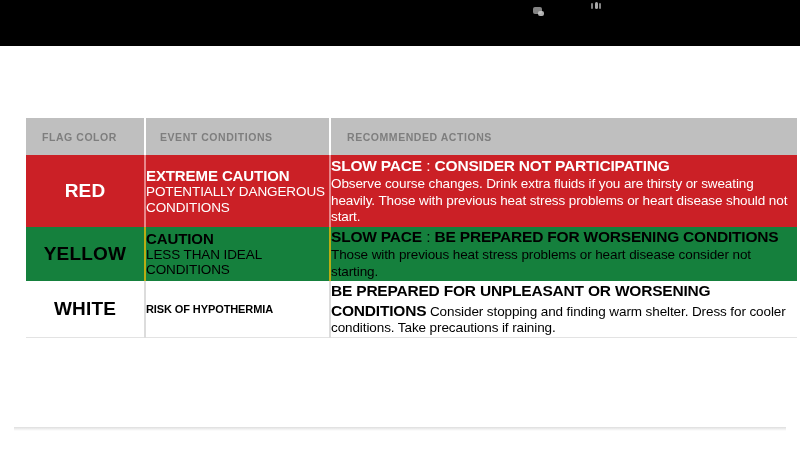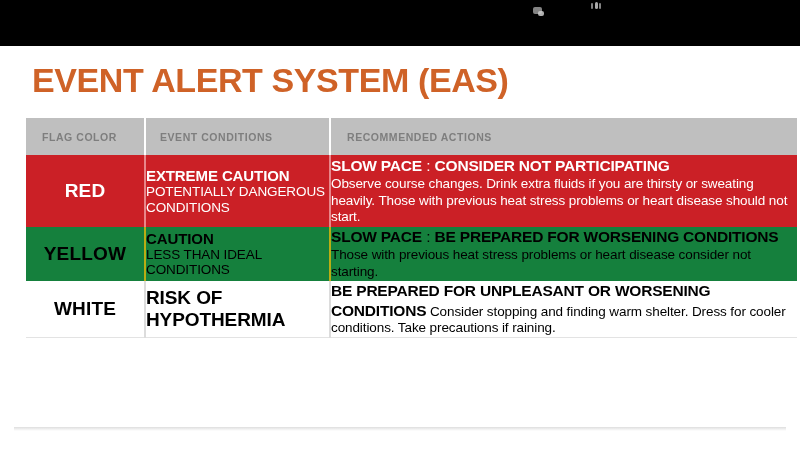--- a/index.html
+++ b/index.html
@@ -161,21 +161,21 @@
   .row-green  { background: #4caf3f; color: #000000; height: 43px; }
   .row-white  { background: #ffffff; color: #000000; height: 48px;
                  border-bottom: 1px solid #e3e3e3; }
 
   .row-black td  { border-right-color: #5a5a5a; }
   .row-red td    { border-right-color: #e8868a; }
   .row-yellow td { border-right-color: #b9ad14; }
   .row-green td  { border-right-color: #bfe0b8; }
   .row-white td  { border-right-color: #dcdcdc; }
 
-  .row-white .cond-title { font-size: 19px; font-weight: 700; }
+  .row-white .cond-title { font-size: 11px; font-weight: 700; }
 
   
   .page-bottom {
     position: absolute;
     left: 0;
     top: 431px;
     width: 800px;
     height: 32px;
     background: #ffffff;
   }
@@ -188,21 +188,20 @@
   <div class="topbar">
     <span class="speck s1"></span>
     <span class="speck s2"></span>
     <span class="speck s3"></span>
     <span class="speck s4"></span>
     <span class="speck s5"></span>
   </div>
 
   <div class="sheet">
 
-    <div class="title">EVENT ALERT SYSTEM (EAS)</div>
 
     <table class="eas-table">
       <colgroup>
         <col class="c-flag">
         <col class="c-cond">
         <col class="c-action">
       </colgroup>
       <thead>
         <tr class="hdr-row">
           <th class="c1">FLAG COLOR</th>

